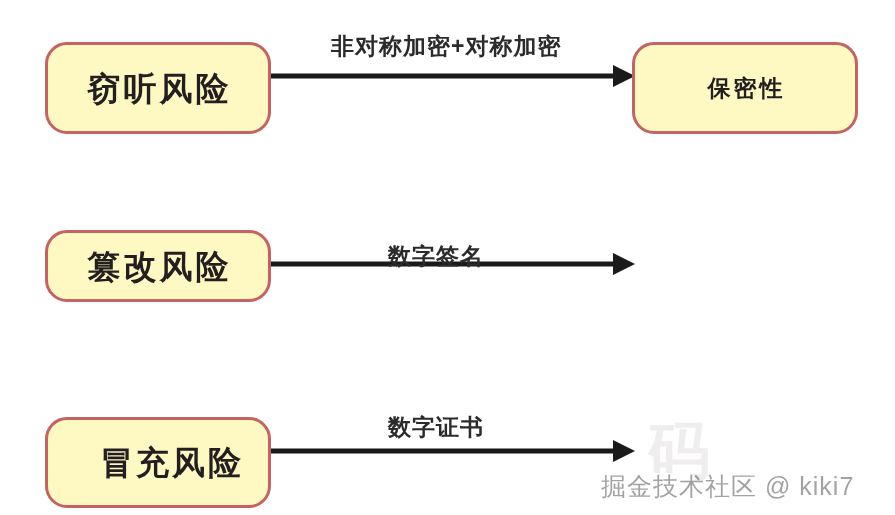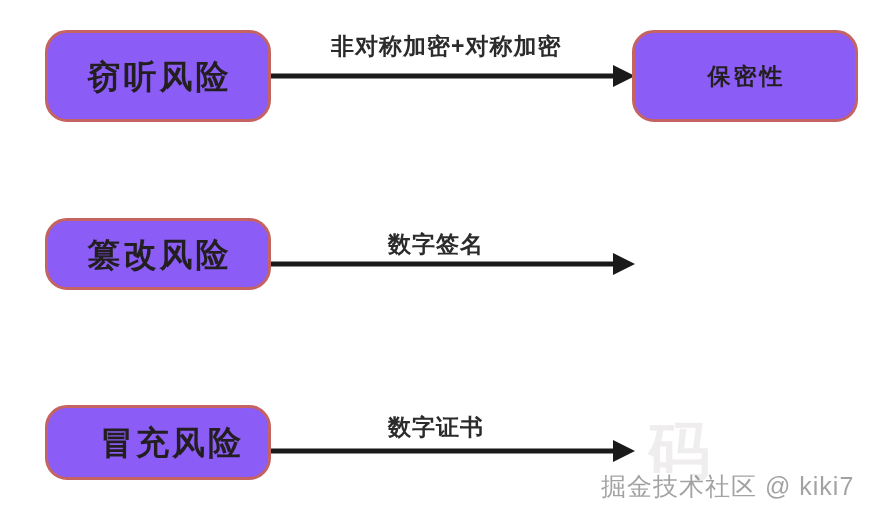--- a/index.html
+++ b/index.html
@@ -19,44 +19,45 @@
     position: relative;
     width: 895px;
     height: 515px;
     background: #ffffff;
   }
 
   
   .node {
     position: absolute;
     box-sizing: border-box;
-    background: #8b5cf6;
+    background: #fef9c3;
     border: 3px solid #c46361;
     border-radius: 22px;
     display: flex;
     align-items: center;
     justify-content: center;
     color: #231f20;
     font-weight: 700;
     letter-spacing: 3px;
     text-indent: 3px;
     z-index: 3;
+    margin-top: 12px;
   }
   .node-label {
     display: block;
     line-height: 1;
     white-space: nowrap;
   }
 
   .node.left  { left: 45px;  width: 226px; font-size: 33px; }
   .node.right { left: 632px; width: 226px; font-size: 23px; }
 
   .row1 { top: 30px;  height: 92px; }
   .row2 { top: 218px; height: 72px; }
-  .row3 { top: 405px; height: 75px; padding-left: 25px; }
+  .row3 { top: 405px; height: 91px; padding-left: 25px; }
 
   
   .edge {
     position: absolute;
     height: 40px;
     z-index: 2;
   }
   .edge svg { display: block; overflow: visible; }
 
   .edge-label {
@@ -122,21 +123,21 @@
     <span class="node-label">篡改风险</span>
   </div>
 
   <div class="edge" style="left:271px; top:244px; width:362px;">
     <svg width="362" height="40" viewBox="0 0 362 40" aria-hidden="true">
       <line x1="0" y1="20" x2="342" y2="20" stroke="#1a1a1a" stroke-width="5"></line>
       <polygon points="342,9 364,20 342,31" fill="#1a1a1a"></polygon>
     </svg>
   </div>
 
-  <div class="edge-label" style="left:388px; top:229px;">数字签名</div>
+  <div class="edge-label" style="left:388px; top:241px;">数字签名</div>
 
 
   <div class="node left row3">
     <span class="node-label">冒充风险</span>
   </div>
 
   <div class="edge" style="left:271px; top:431px; width:362px;">
     <svg width="362" height="40" viewBox="0 0 362 40" aria-hidden="true">
       <line x1="0" y1="20" x2="342" y2="20" stroke="#1a1a1a" stroke-width="5"></line>
       <polygon points="342,9 364,20 342,31" fill="#1a1a1a"></polygon>

